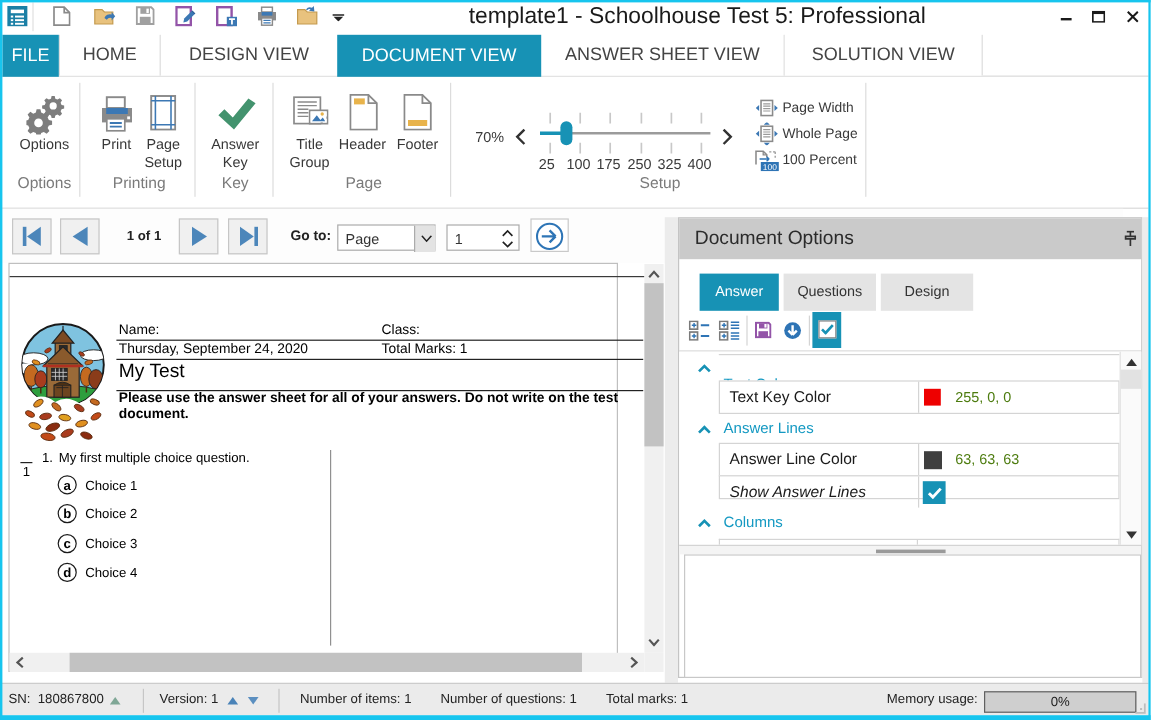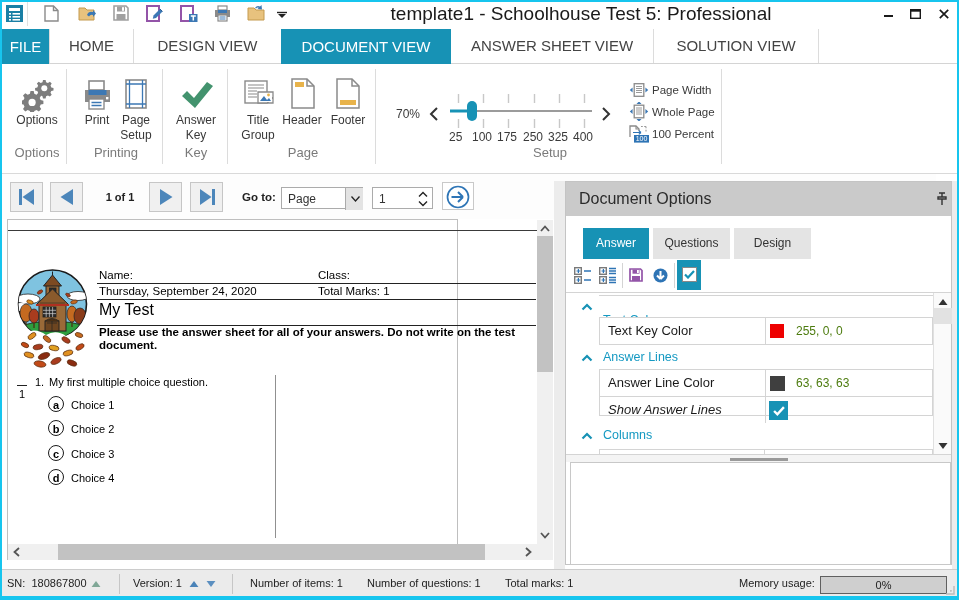--- a/index.html
+++ b/index.html
@@ -267,21 +267,21 @@
         </svg>
     </div>
     <div class="abs" style="left:442px;top:8px;width:32px;height:28px;background:#fff;border:1px solid #c9c9c9;">
       <svg style="position:absolute;left:3px;top:2px" width="24" height="24" viewBox="0 0 24 24">
         <circle cx="12" cy="12" r="10.5" fill="none" stroke="#2e75b6" stroke-width="1.7"></circle>
         <path d="M5.5 12 L17 12 M17 12 L12 7 M17 12 L12 17" fill="none" stroke="#2e75b6" stroke-width="2"></path>
       </svg>
     </div>
   </div>
 
-  <div class="abs" id="docarea" style="left:7px;top:219px;width:451px;height:341px;background:#fff;border:1px solid #bfbfbf;">
+  <div class="abs" id="docarea" style="left:7px;top:219px;width:508px;height:341px;background:#fff;border:1px solid #bfbfbf;">
 
     <div class="abs" style="left:0;top:10px;width:529px;height:1px;background:#3a3a3a;"></div>
 
     <div class="abs doctx" style="left:91px;top:49px;">Name:</div>
     <div class="abs doctx" style="left:310px;top:49px;">Class:</div>
     <div class="abs" style="left:89px;top:63px;width:439px;height:1px;background:#222;"></div>
     <div class="abs doctx" style="left:91px;top:65px;">Thursday, September 24, 2020</div>
     <div class="abs doctx" style="left:310px;top:65px;">Total Marks: 1</div>
     <div class="abs" style="left:89px;top:79px;width:439px;height:1px;background:#222;"></div>
     <div class="abs" style="left:91px;top:81px;font-size:16px;color:#000;">My Test</div>

